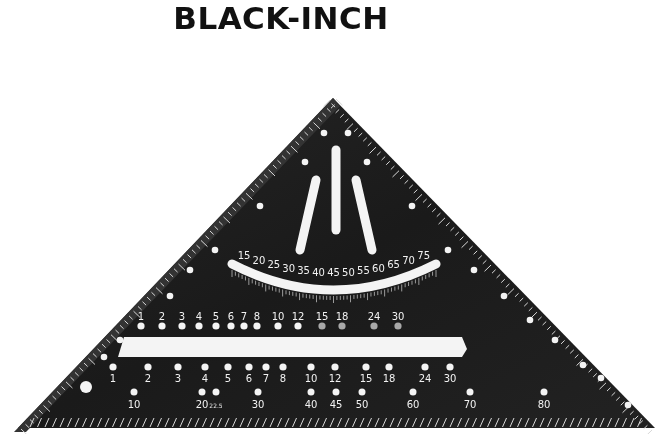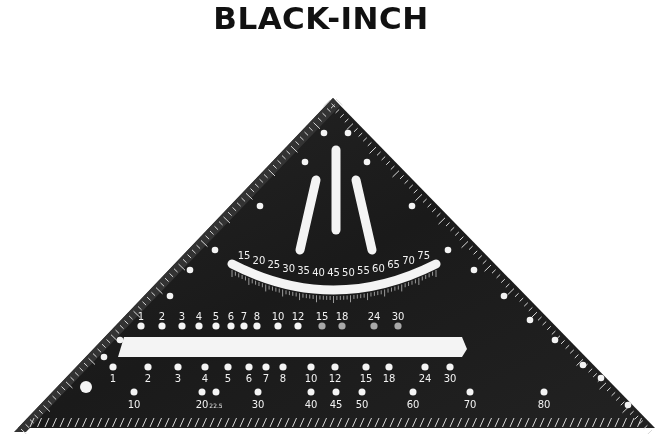--- a/index.html
+++ b/index.html
@@ -1,17 +1,17 @@
 <!DOCTYPE html>
 <html><head>
 <meta charset="utf-8">
 <style>
   html, body { margin:0; padding:0; background:#ffffff; }
   body { width:657px; height:434px; position:relative; overflow:hidden; font-family:"DejaVu Sans", sans-serif; }
-  .title { position:absolute; left:0; top:0; width:562px; text-align:center; font-family:"DejaVu Sans", sans-serif; font-weight:bold; font-size:31px; line-height:36px; color:#111; letter-spacing:0.5px;margin-left:40px; }
+  .title { position:absolute; left:0; top:0; width:562px; text-align:center; font-family:"DejaVu Sans", sans-serif; font-weight:bold; font-size:31px; line-height:36px; color:#111; letter-spacing:0.5px; }
   svg { position:absolute; left:0; top:0; }
   .lbl { fill:#f2f2f2; font-family:"DejaVu Sans", sans-serif; font-size:10px; text-anchor:middle; }
   .lbl-sm { fill:#e8e8e8; font-family:"DejaVu Sans", sans-serif; font-size:6px; text-anchor:middle; }
 </style>
 </head>
 <body>
 
 <div class="title">BLACK-INCH</div>
 
 <svg id="square" width="657" height="434" viewBox="0 0 657 434">

